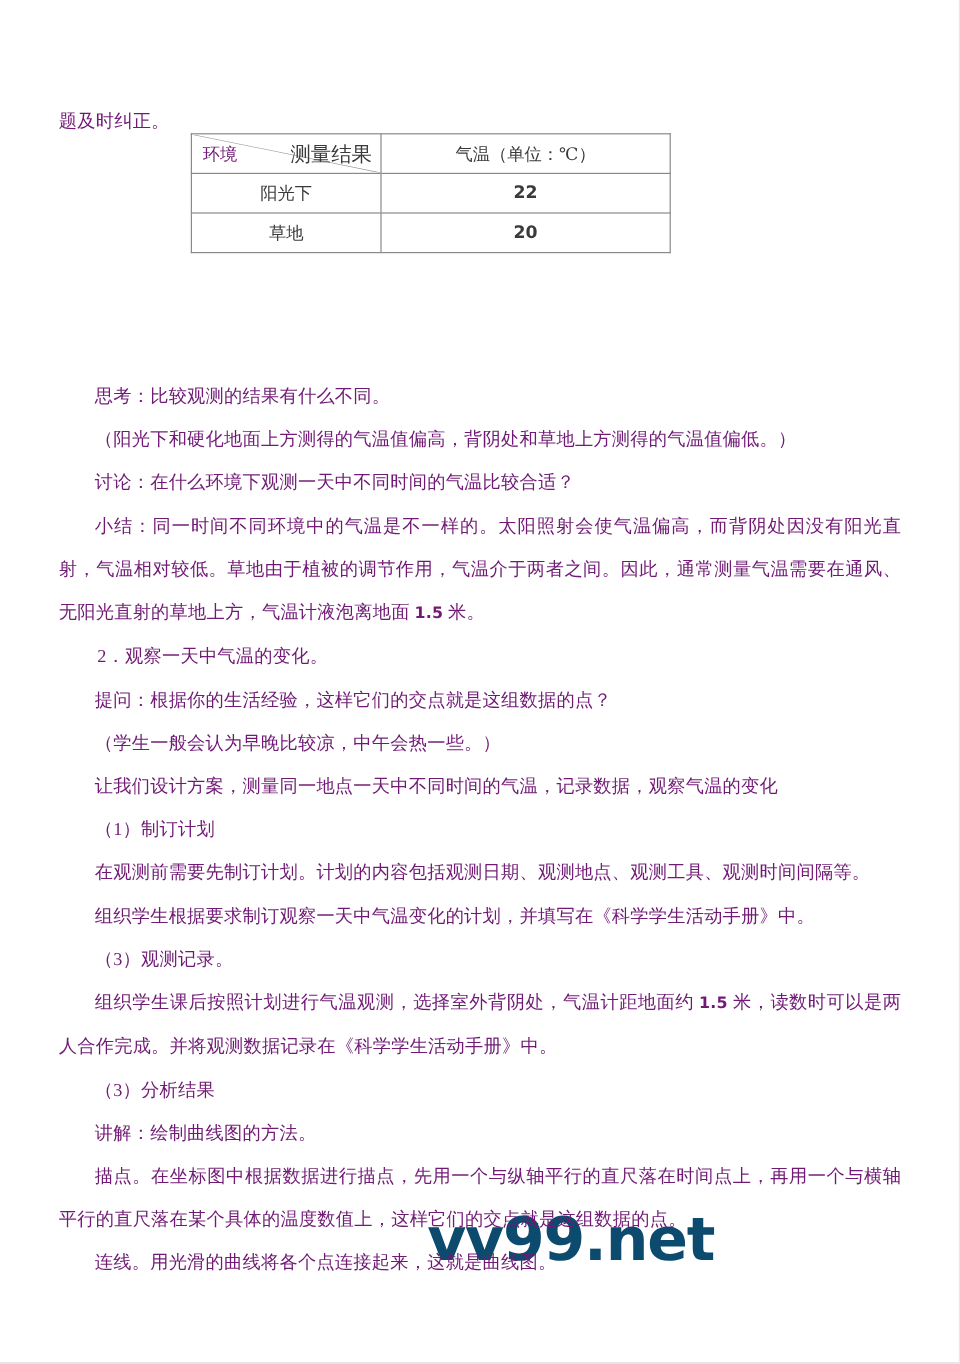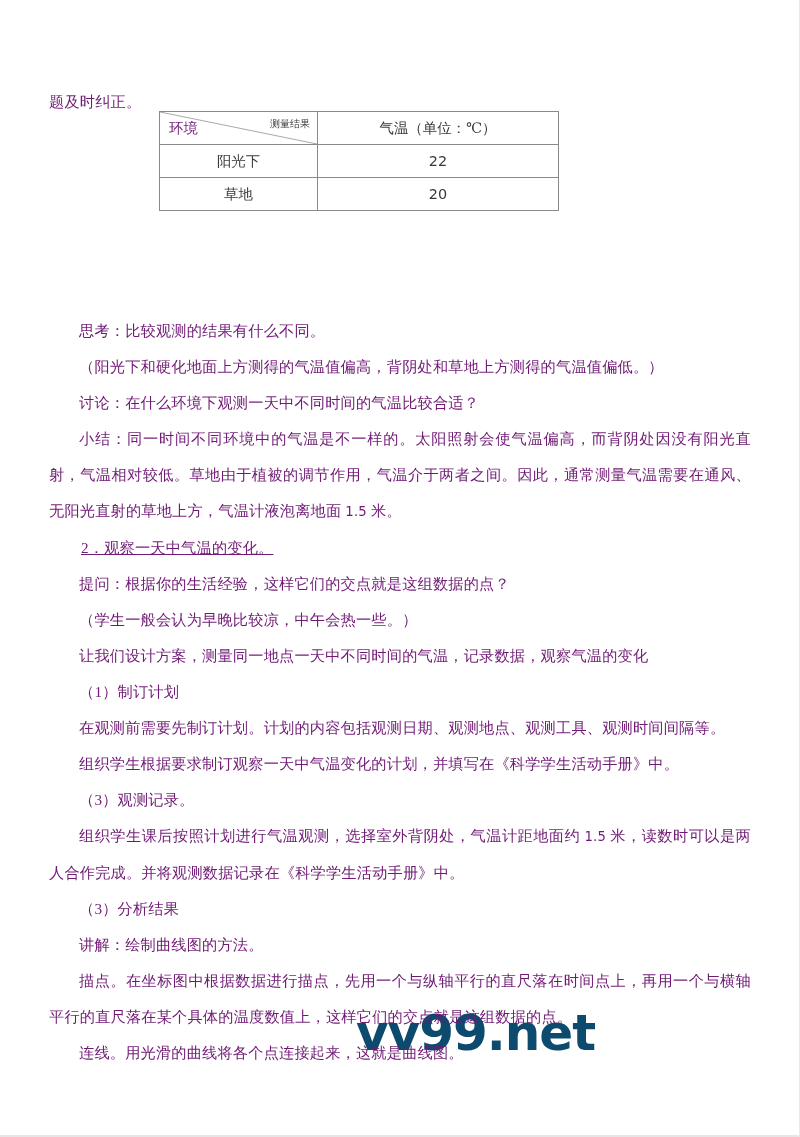--- a/index.html
+++ b/index.html
@@ -58,21 +58,20 @@
     position: absolute;
     left: 49px;
     top: 313px;
     width: 702px;
   }
   p.indent {
     text-indent: 30px;
   }
   p.indent2 {
     text-indent: 32px;
-    text-decoration: underline;
   }
   
   .data-table-wrap {
     position: absolute;
     left: 159px;
     top: 111px;
   }
   table.data-table {
     border-collapse: collapse;
     width: 397px;
@@ -98,44 +97,44 @@
   td.corner .diag {
     position: absolute;
     left: 0; top: 0;
     width: 100%;
     height: 100%;
   }
   td.corner .lbl-top {
     position: absolute;
     right: 7px;
     top: 5px;
-    font-size: 10px;
+    font-size: 17px;
     color: #3a3a3a;
   }
   td.corner .lbl-bot {
     position: absolute;
     left: 9px;
     bottom: 6px;
     font-size: 14.4px;
     color: #701a75;
   }
   td.head-b {
     height: 67px;
     font-size: 14.4px;
   }
   td.num {
     font-family: "DejaVu Sans", "Liberation Sans", sans-serif;
     font-size: 13.5px;
-    font-weight: normal;
+    font-weight: bold;
     color: #3a3a3a;
   }
   .num-inline {
     font-family: "DejaVu Sans", "Liberation Sans", sans-serif;
     font-size: 13.2px;
-    font-weight: normal;
+    font-weight: bold;
   }
 </style>
 </head>
 <body>
 
 <div class="page">
 
   <div class="watermark">vv99.net</div>
 
   <div class="content">

